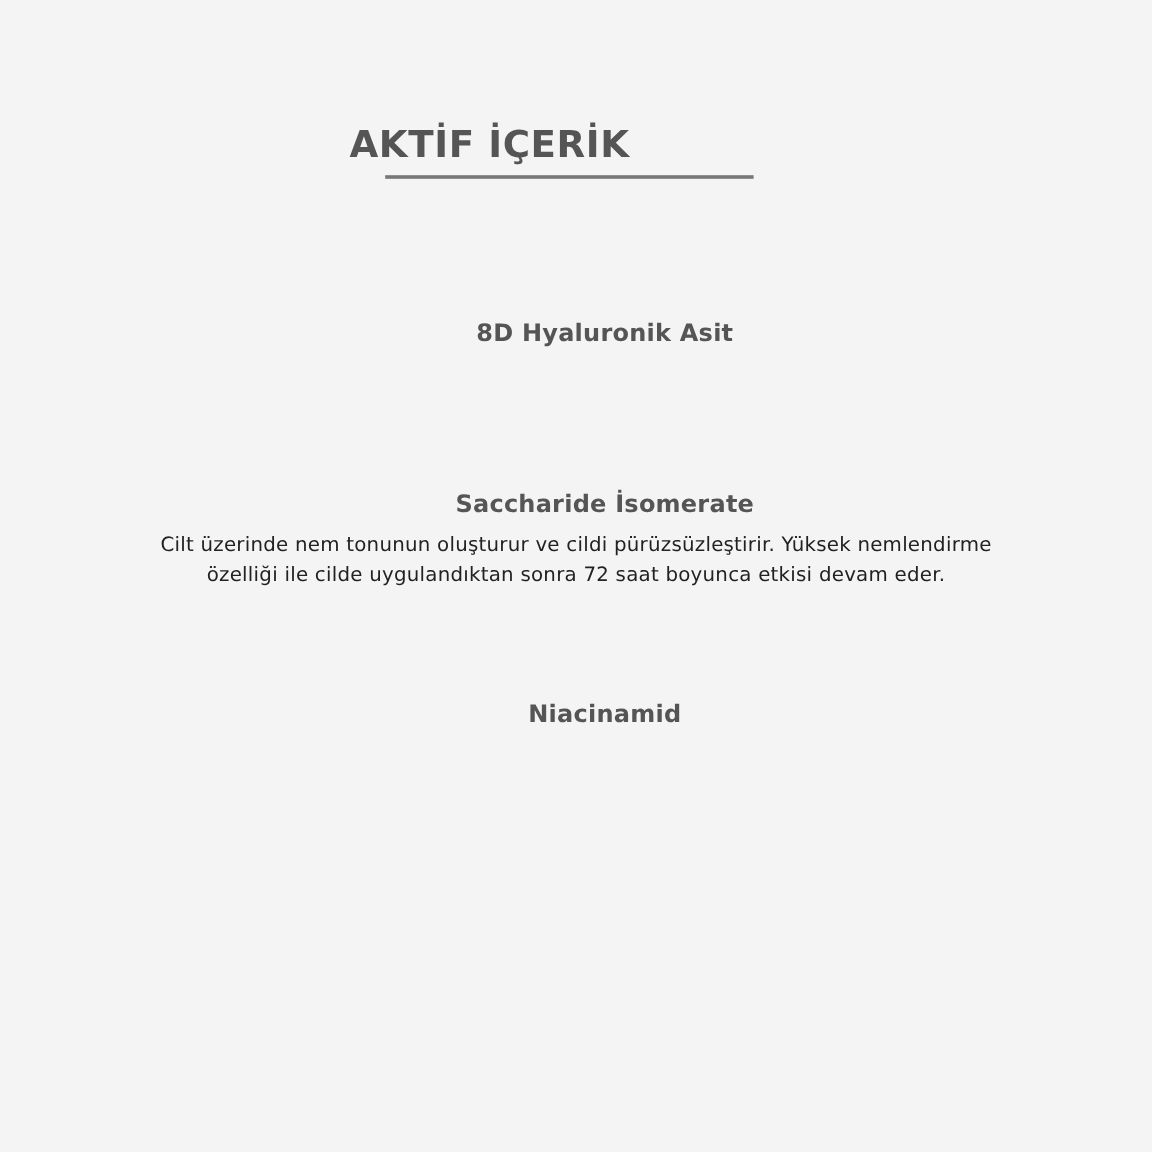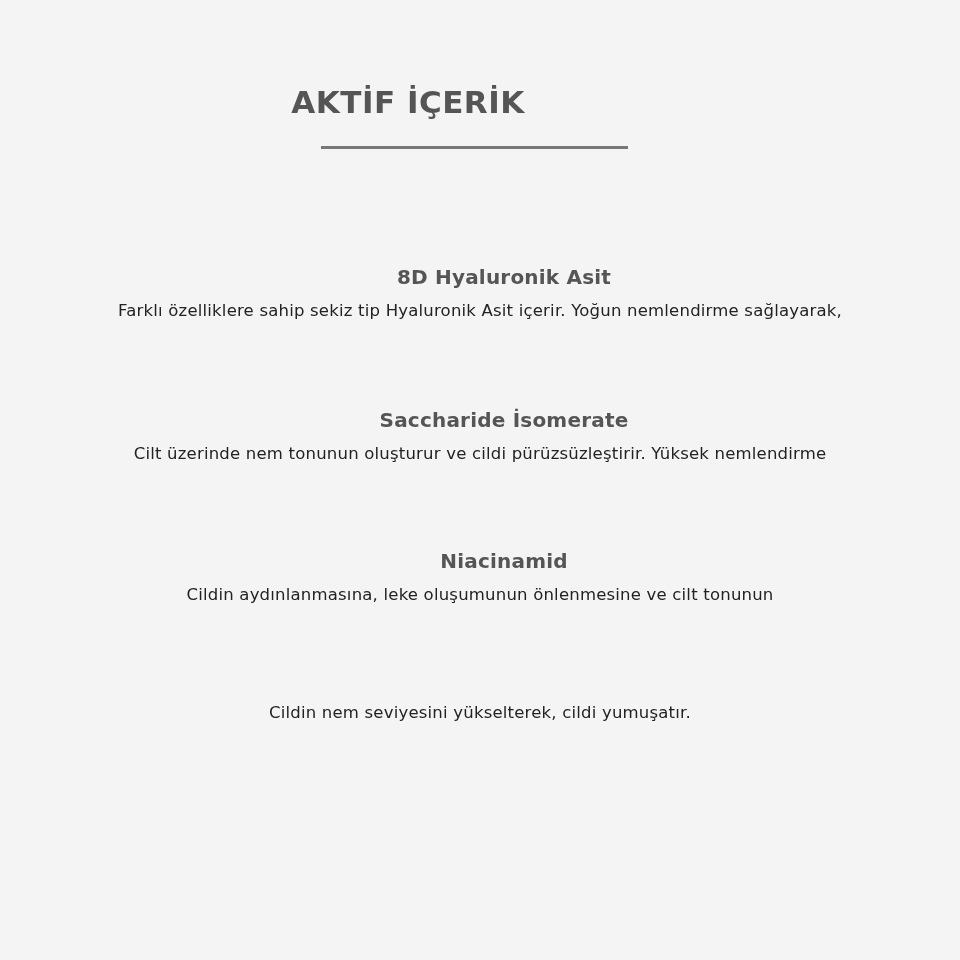--- a/index.html
+++ b/index.html
@@ -9,21 +9,21 @@
     body {
       width: 960px;
       height: 960px;
       background: #f4f4f4;
       font-family: "DejaVu Sans", "Liberation Sans", sans-serif;
       position: relative;
       overflow: hidden;
     }
     .page-title {
       position: absolute;
-      top: 80px;
+      top: 99px;
       left: 0;
       width: 816px;
       text-align: center;
       font-size: 31px;
       font-weight: bold;
       color: #555555;
       letter-spacing: 0.5px;
       margin: 0;
       line-height: 44px;
     }
@@ -54,49 +54,47 @@
       margin: 6px auto 0 auto;
       font-size: 16.5px;
       color: #222222;
       line-height: 25px;
       letter-spacing: 0.2px;
     }
     #s0 { top: 262px; }
     #s0 p { width: 820px; }
     #s1 { top: 405px; }
     #s1 p { width: 800px; }
-    #s2 { top: 546px; text-align: center; }
+    #s2 { top: 580px; text-align: center; }
     #s2 p { width: 720px; }
     #s3 { top: 694px; }
     #s3 p { width: 600px; }
   </style>
 </head>
 <body>
 
 <h1 class="page-title">AKTİF İÇERİK</h1>
 <div class="title-underline"></div>
 
 <div class="section" id="s0">
   <h2>8D Hyaluronik Asit</h2>
   <p>
-    <span>Farklı özelliklere sahip sekiz tip Hyaluronik Asit içerir. Yoğun nemlendirme sağlayarak,</span><br>
+    <br>
   </p>
 </div>
 
 <div class="section" id="s1">
   <h2>Saccharide İsomerate</h2>
   <p>
     <span>Cilt üzerinde nem tonunun oluşturur ve cildi pürüzsüzleştirir. Yüksek nemlendirme</span><br>
+    <span>özelliği ile cilde uygulandıktan sonra 72 saat boyunca etkisi devam eder.</span>
   </p>
 </div>
 
 <div class="section" id="s2">
   <h2>Niacinamid</h2>
   <p>
-    <span>Cildin aydınlanmasına, leke oluşumunun önlenmesine ve cilt tonunun</span><br>
+    <br>
   </p>
 </div>
 
 <div class="section" id="s3">
-  <p>
-    <span>Cildin nem seviyesini yükselterek, cildi yumuşatır.</span>
-  </p>
 </div>
 
 </body></html>

